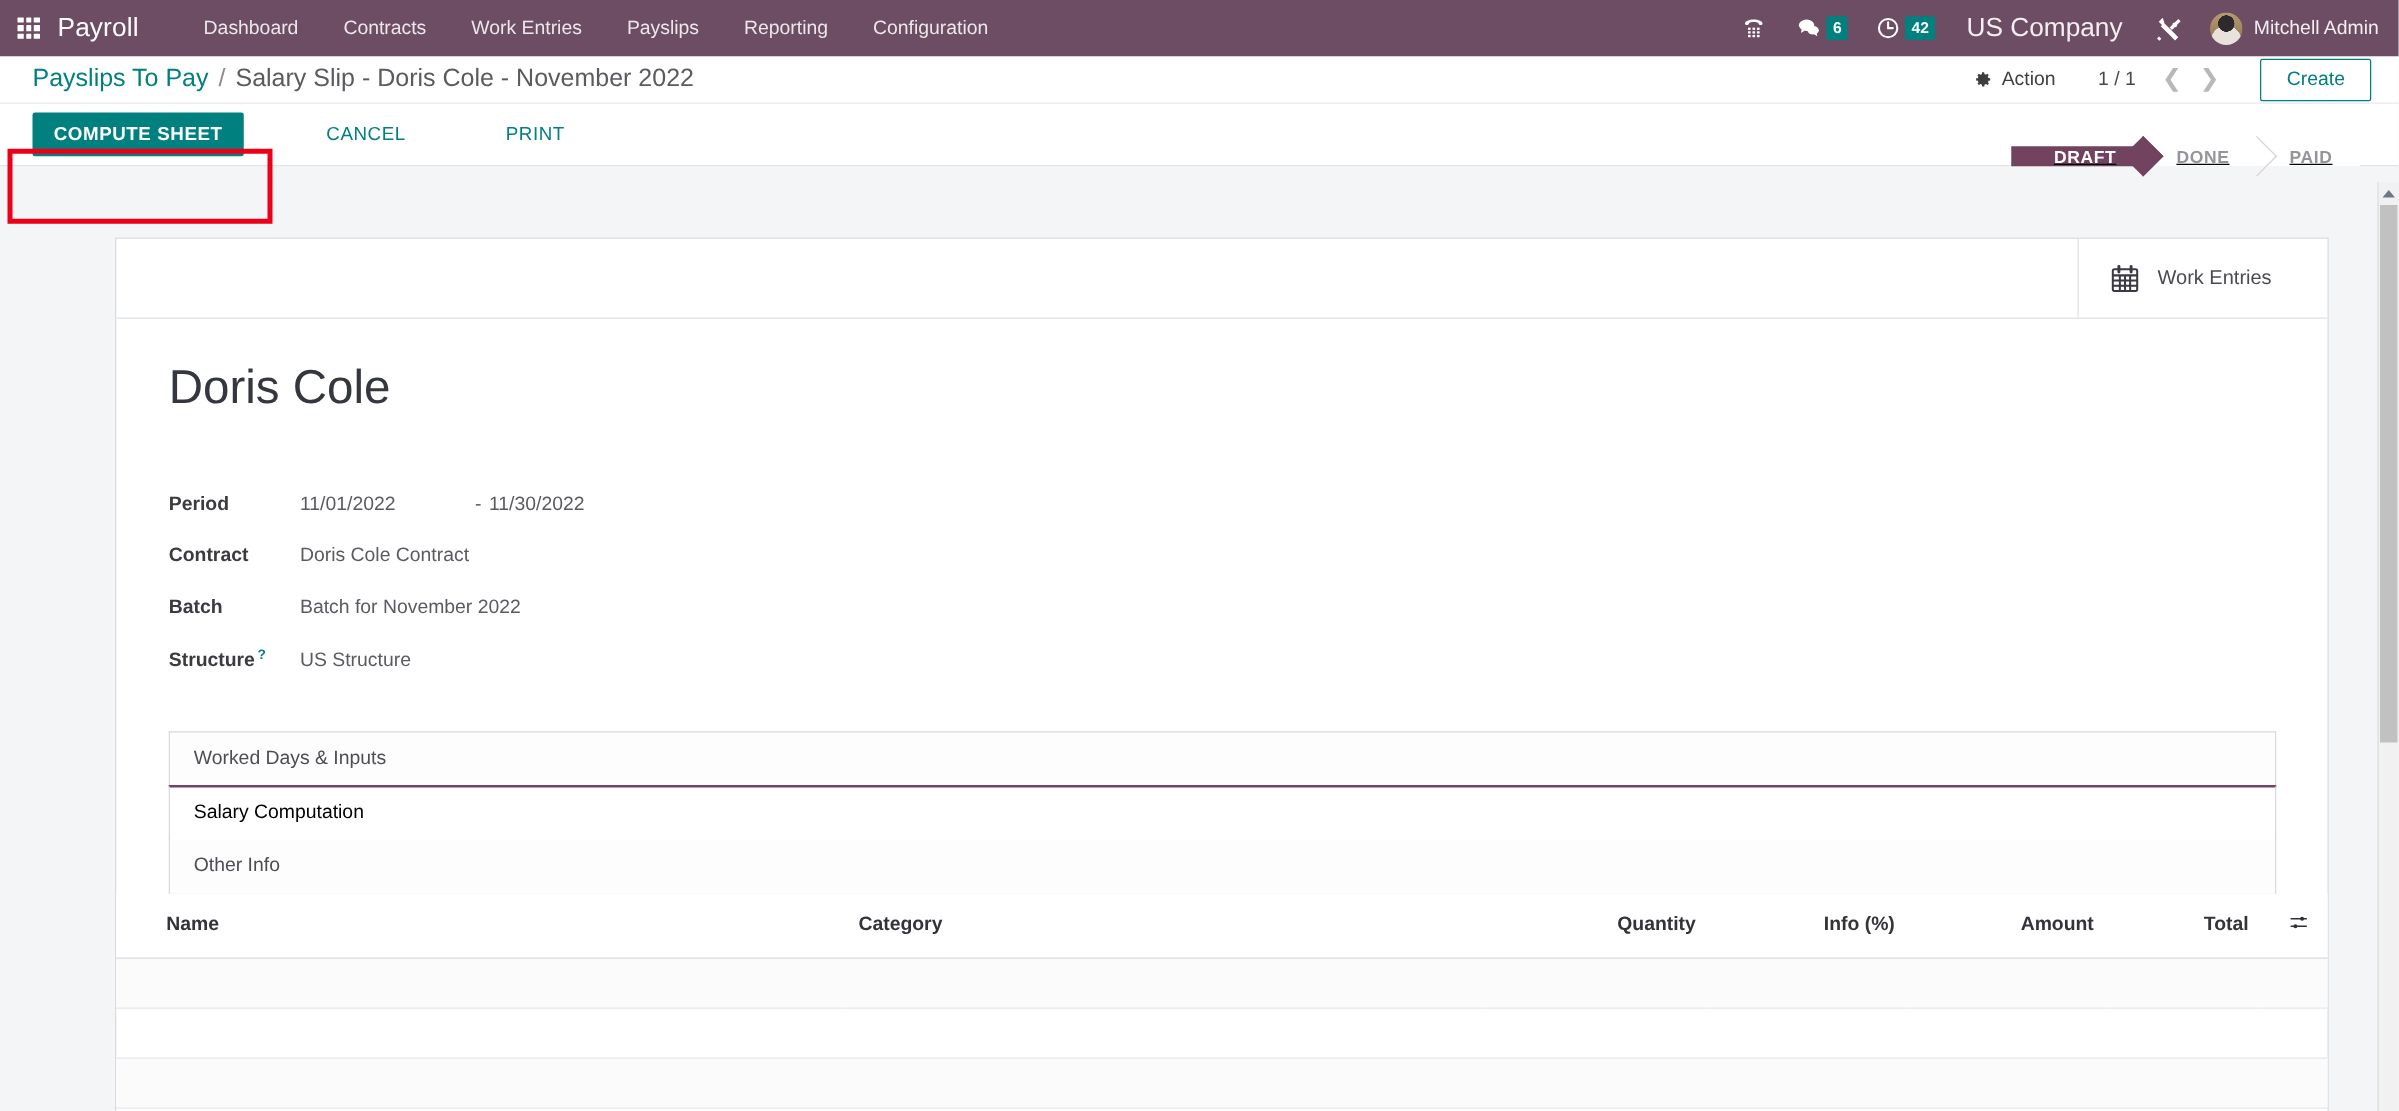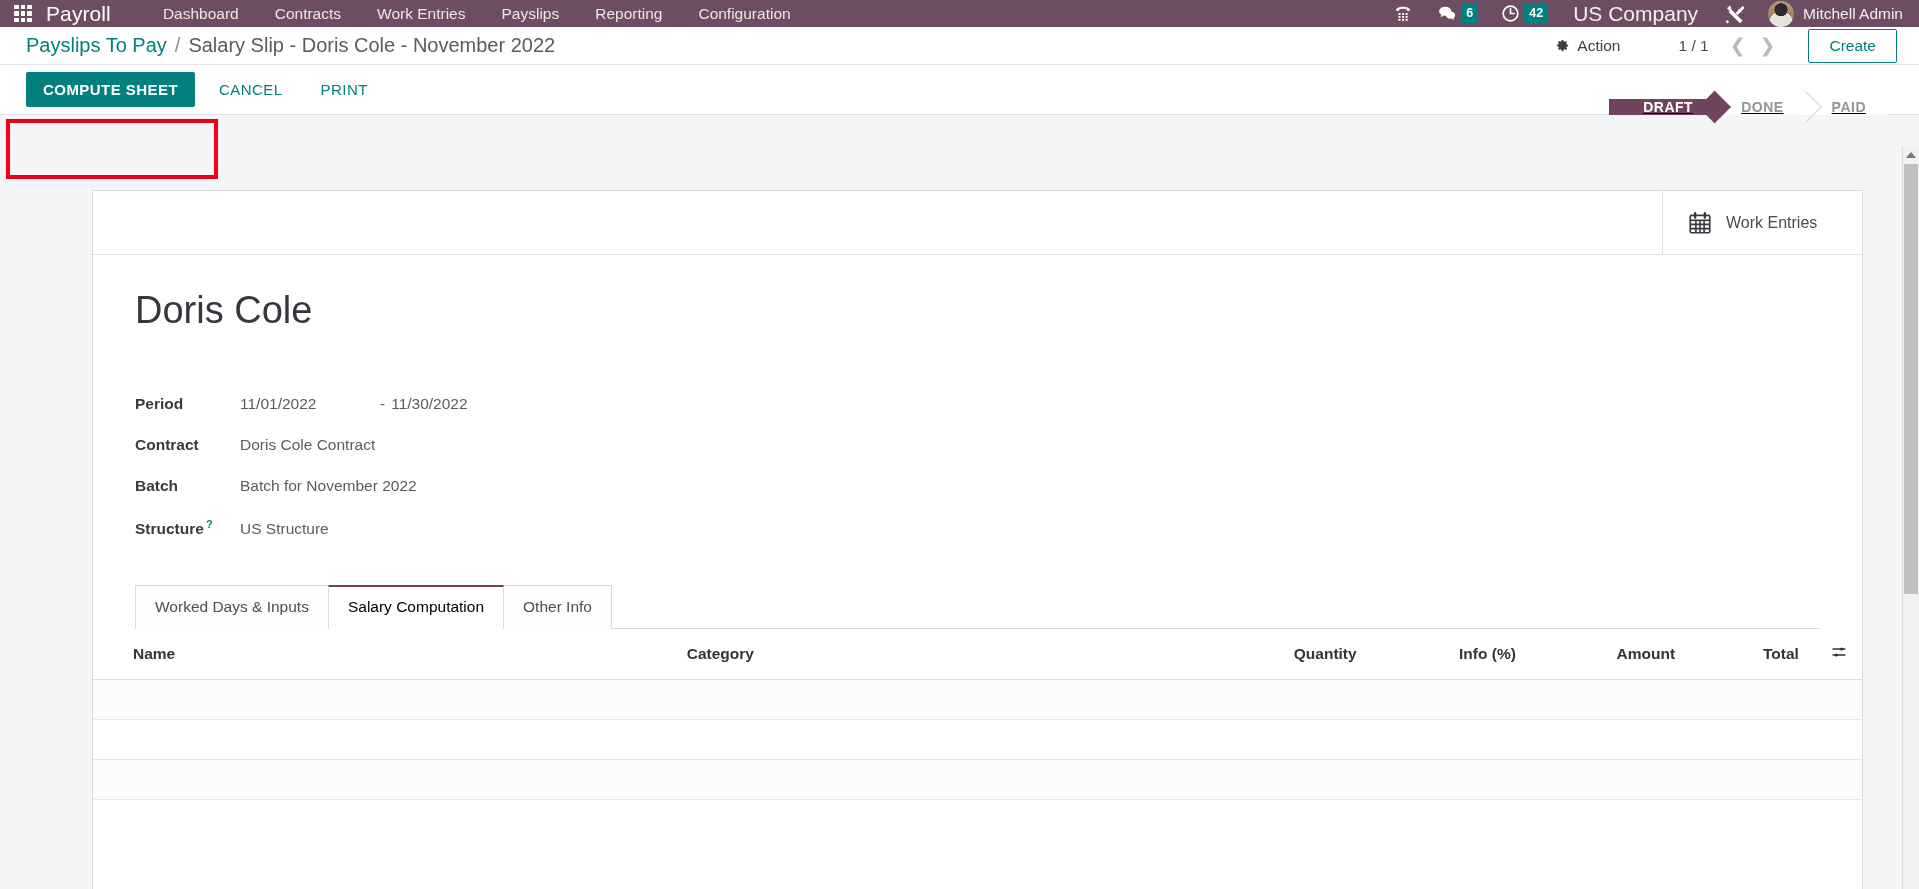--- a/index.html
+++ b/index.html
@@ -5,21 +5,21 @@
   * { box-sizing: border-box; margin: 0; padding: 0; }
   html, body {
     width: 1919px; height: 889px;
     font-family: "Liberation Sans", sans-serif;
     background: #f4f5f7;
     overflow: hidden;
   }
 
   
   .navbar {
-    height: 27px;
+    height: 45px;
     background: #6d4d63;
     display: flex;
     align-items: center;
     color: #f0eef0;
     position: relative;
     z-index: 20;
   }
   .apps-grid {
     width: 18px; height: 18px;
     margin-left: 14px; margin-right: 14px;
@@ -124,21 +124,21 @@
     gap: 0;
   }
   .action-btn {
     display: flex; align-items: center; gap: 7px;
     font-size: 15.5px; color: #3f3d42;
     padding: 5px 12px; cursor: pointer;
     white-space: nowrap;
   }
   .pager {
     font-size: 15.5px; color: #4a484d;
-    margin-left: 46px; margin-right: 14px;
+    margin-left: 22px; margin-right: 14px;
     white-space: nowrap;
   }
   .pg-arrow {
     font-size: 19px; color: #b9b7bc;
     padding: 0 7px; cursor: pointer;
     line-height: 1;
   }
   .create-btn {
     border: 1px solid #00807e;
     color: #00807e;
@@ -154,20 +154,21 @@
   
   .cp-bottom {
     height: 50px;
     background: #ffffff;
     display: flex;
     align-items: center;
     padding-left: 26px;
     border-bottom: 1px solid #dfe2e6;
     position: relative;
     z-index: 9;
+    gap: 42px;
   }
   .btn-primary {
     background: #00807e;
     color: #ffffff;
     font-size: 15px;
     font-weight: 700;
     letter-spacing: .45px;
     padding: 9px 17px;
     border: none;
     cursor: pointer;
@@ -300,20 +301,21 @@
   }
   .f-val.date-a { width: 140px; }
   .f-dash { color: #5b5a61; font-size: 15.5px; margin-right: 6px; }
 
   
   .nb-tabs {
     display: flex;
     border-bottom: 1px solid #d7dade;
     margin-top: 26px;
     padding-left: 0;
+    flex-direction: column;
   }
   .nb-tab {
     font-size: 15.5px;
     color: #4e4d54;
     padding: 12px 19px 13px;
     border: 1px solid #d7dade;
     border-bottom: none;
     background: #fdfdfd;
     margin-right: -1px;
     margin-bottom: -1px;

